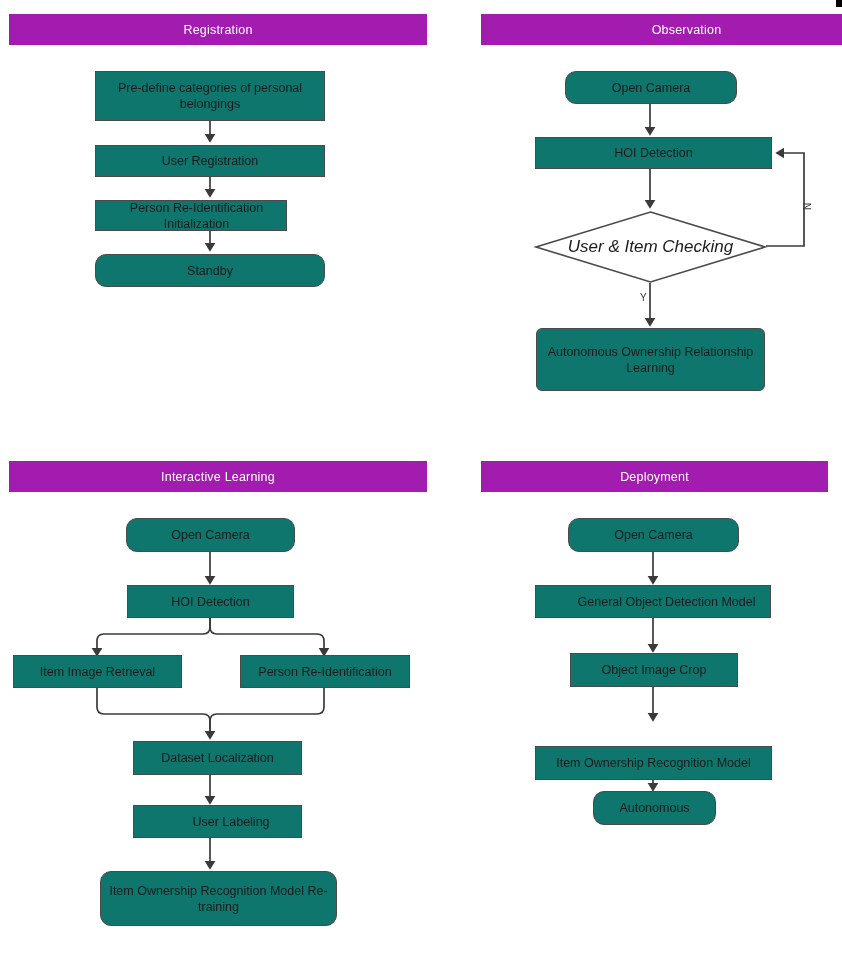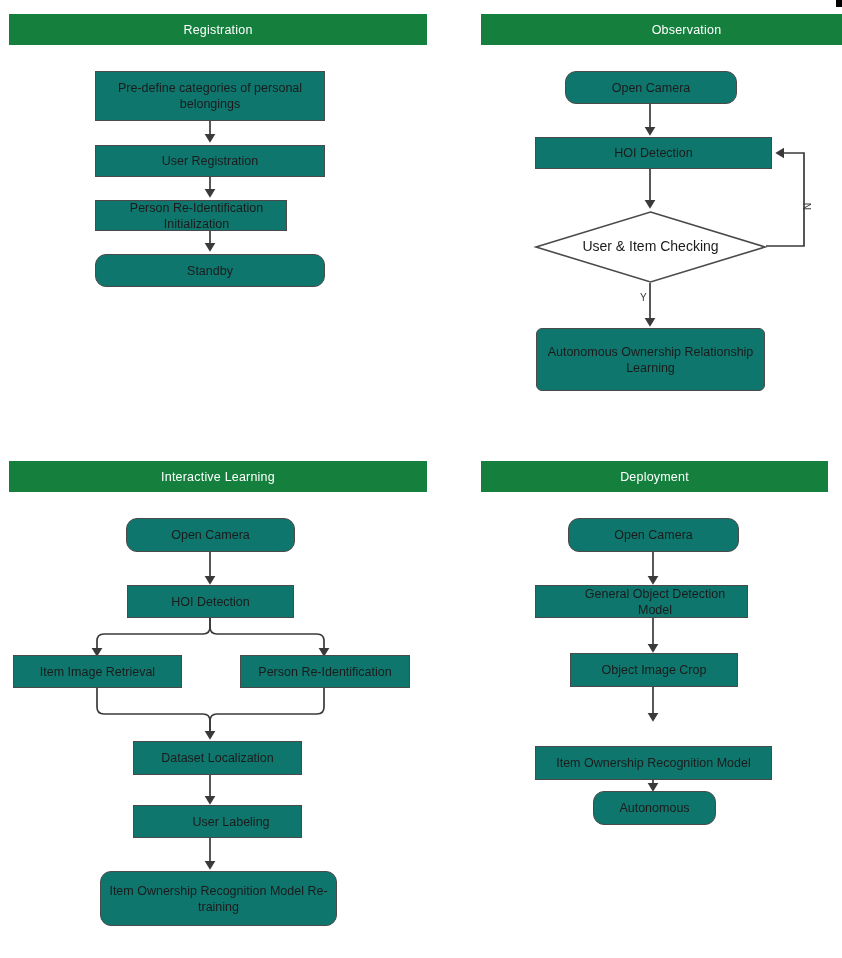--- a/index.html
+++ b/index.html
@@ -18,21 +18,21 @@
     position: absolute;
     left: 0; top: 0;
     width: 842px;
     height: 958px;
   }
   .panel { position: absolute; }
 
   
   .hdr {
     position: absolute;
-    background: #15803d;
+    background: #a21caf;
     color: #ffffff;
     display: flex;
     align-items: center;
     justify-content: center;
     font-size: 12.5px;
     letter-spacing: .2px;
     box-sizing: border-box;
   }
 
   
@@ -56,24 +56,25 @@
   .diamond-wrap { position: absolute; }
   .diamond-wrap svg { position: absolute; left: 0; top: 0; overflow: visible; }
   .diamond-label {
     position: absolute;
     left: 0; top: 0;
     width: 100%; height: 100%;
     display: flex;
     align-items: center;
     justify-content: center;
     text-align: center;
-    font-size: 14px;
+    font-size: 17px;
     color: #1b1b1b;
     line-height: 1.28;
     pointer-events: none;
+    font-style: italic;
   }
 
   .edge-label {
     position: absolute;
     font-size: 10px;
     color: #3a3a3a;
     white-space: nowrap;
   }
   .edge-label.vert {
     transform: rotate(-90deg);
@@ -216,21 +217,21 @@
 
   <div class="panel">
     <div class="hdr" style="left:481px;top:461px;width:347px;height:31px;">
       <span>Deployment</span>
     </div>
 
     <div class="node rounded" style="left:568px;top:518px;width:171px;height:34px;">
       <span>Open Camera</span>
     </div>
 
-    <div class="node" style="left:535px;top:585px;width:213px;height:33px;padding-left:32px;">
+    <div class="node" style="left:535px;top:585px;width:236px;height:33px;padding-left:32px;">
       <span>General Object Detection Model</span>
     </div>
 
     <div class="node" style="left:570px;top:653px;width:168px;height:34px;">
       <span>Object Image Crop</span>
     </div>
 
     <div class="node" style="left:535px;top:722px;width:237px;height:34px;margin-top:24px;">
       <span>Item Ownership Recognition Model</span>
     </div>

